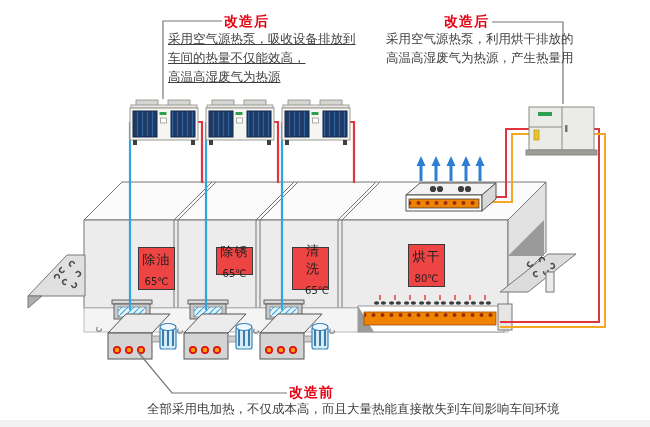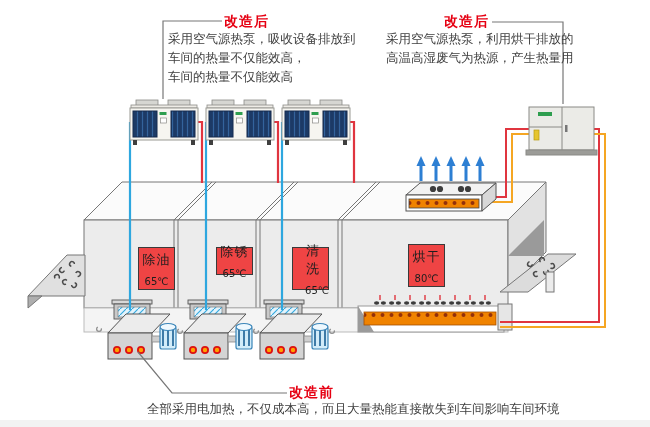--- a/index.html
+++ b/index.html
@@ -208,24 +208,24 @@
   </g>
 
   <g fill="none" stroke="#777" stroke-width="1.2">
     <path d="M222,21 H163 V99"></path>
     <path d="M492,22 H563 V104"></path>
     <path d="M138,352 L172,393 H287"></path>
   </g>
 </svg>
 
 <div class="callout-title" style="left:224px;top:13px;">改造后</div>
-<div class="txt" style="left:168px;top:29px;">
+<div class="txt" style="left:168px;top:29px;text-decoration:underline;">
   <div>采用空气源热泵，吸收设备排放到</div>
   <div>车间的热量不仅能效高，</div>
-  <div>车间的热量不仅能效高</div>
+  <div>高温高湿废气为热源</div>
 </div>
 
 <div class="callout-title" style="left:444px;top:13px;">改造后</div>
 <div class="txt" style="left:386px;top:29px;text-align:center;">
   <div>采用空气源热泵，利用烘干排放的</div>
   <div>高温高湿废气为热源，产生热量用</div>
 </div>
 
 <div class="callout-title" style="left:289px;top:384px;">改造前</div>
 <div class="txt" style="left:147px;top:400px;font-family:Liberation Serif, serif;">全部采用电加热，不仅成本高，而且大量热能直接散失到车间影响车间环境</div>

